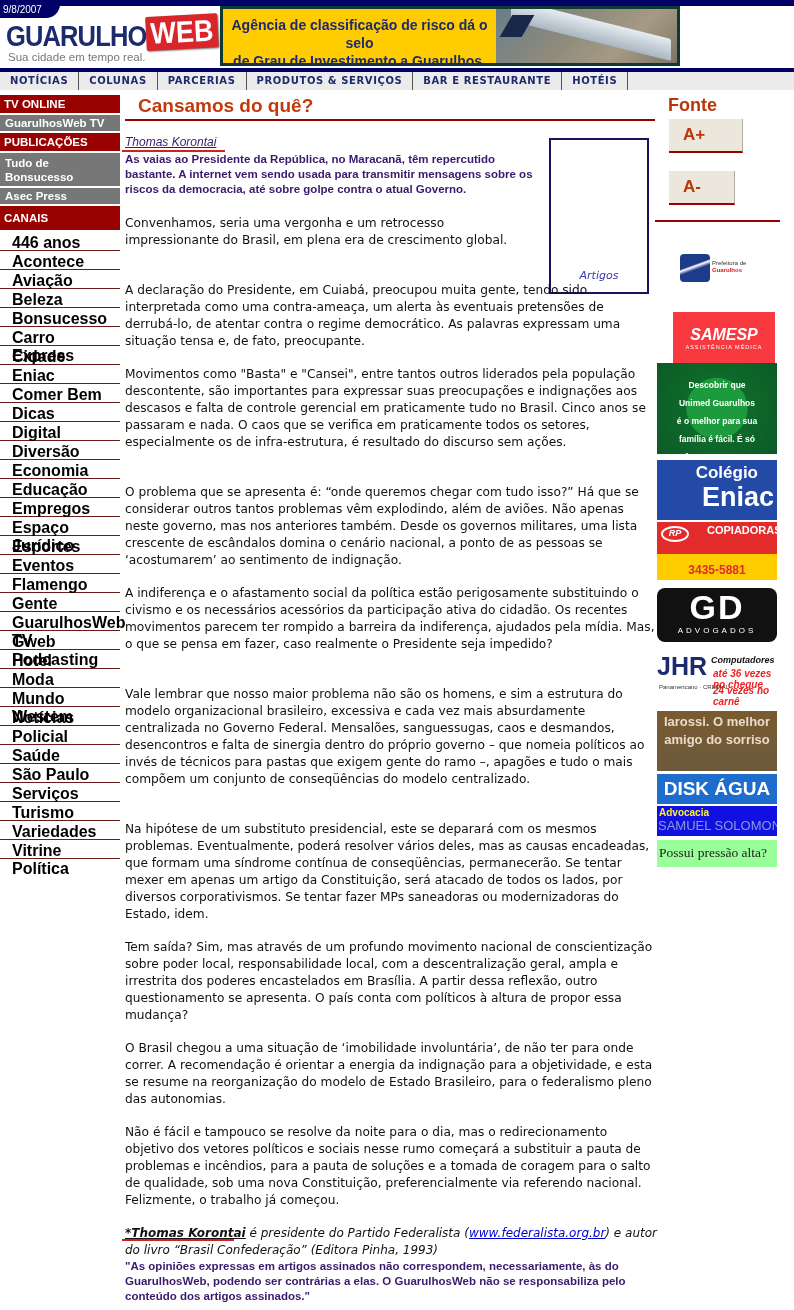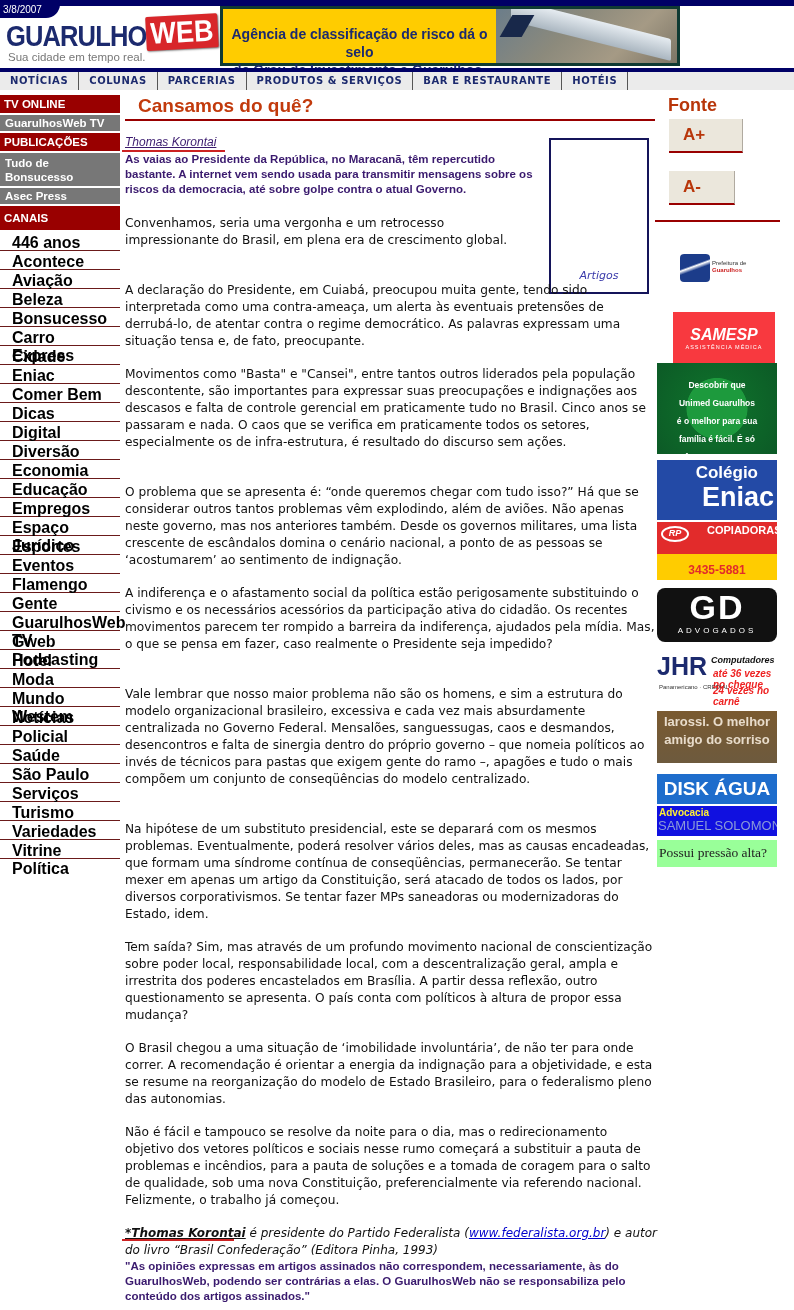--- a/index.html
+++ b/index.html
@@ -7,21 +7,21 @@
 
   
   .topbar { position: absolute; left: 0; top: 0; width: 794px; height: 6px; background: #000066; }
   .date-tab { position: absolute; left: 0; top: 0; width: 60px; height: 18px; background: #000066; border-bottom-right-radius: 14px; color: #fff; font-family: "Liberation Sans", sans-serif; font-size: 10px; padding: 4px 0 0 3px; }
   .logo { position: absolute; left: 4px; top: 18px; width: 212px; height: 46px; }
   .logo .guar { position: absolute; left: 2px; top: 2px; font-family: "Liberation Sans", sans-serif; font-weight: bold; font-size: 29px; color: #1c2a6e; letter-spacing: -1px; transform: scaleX(0.88); transform-origin: left; }
   .logo .web { position: absolute; left: 142px; top: -1px; background: #d8262a; color: #fff; font-family: "Liberation Sans", sans-serif; font-weight: bold; font-size: 30px; padding: 0 5px; transform: rotate(-3deg) scaleX(0.9); transform-origin: left; border-radius: 2px; box-shadow: 1px 1px 2px #777; }
   .logo .tag { position: absolute; left: 4px; top: 33px; font-family: "Liberation Sans", sans-serif; font-size: 11.5px; color: #777; }
 
   .banner { position: absolute; left: 220px; top: 6px; width: 460px; height: 60px; background: #0f3a33; padding: 3px; display: flex; }
-  .banner .yellow { width: 273px; height: 54px; background: #ffcc00; color: #1c2a6e; font-family: "Liberation Sans", sans-serif; font-weight: bold; font-size: 14px; text-align: center; line-height: 18px; padding-top: 16px; }
+  .banner .yellow { width: 273px; height: 54px; background: #ffcc00; color: #1c2a6e; font-family: "Liberation Sans", sans-serif; font-weight: bold; font-size: 14px; text-align: center; line-height: 18px; padding-top: 7px; }
   .banner .plane { flex: 1; height: 54px; background: linear-gradient(135deg, #6b7d8a 0%, #8c8a7c 40%, #a59a85 70%, #7c7566 100%); position: relative; overflow: hidden; }
   .banner .plane .wing { position: absolute; left: 15px; top: 10px; width: 160px; height: 22px; background: linear-gradient(180deg, #e6ecf1, #aab6c0); transform: skewY(14deg); border-radius: 2px; }
   .banner .plane .tip { position: absolute; left: 10px; top: 6px; width: 22px; height: 22px; background: #18284a; transform: skewX(-30deg); }
 
   .navbar-line { position: absolute; left: 0; top: 68px; width: 794px; height: 4px; background: #000066; }
   .navbar { position: absolute; left: 0; top: 72px; width: 794px; height: 18px; background: #ebebeb; display: flex; }
   .navbar .nav-item { font-family: "DejaVu Sans", sans-serif; font-weight: bold; font-size: 10px; color: #1c2a6e; letter-spacing: 0.6px; padding: 3px 10px 0 10px; border-right: 1px solid #555; height: 18px; white-space: nowrap; cursor: pointer; }
 
   
   .sidebar { position: absolute; left: 0; top: 95px; width: 120px; }
@@ -72,32 +72,32 @@
   .ad-rp .logo-rp { position: absolute; left: 4px; top: 4px; width: 28px; height: 16px; border: 2px solid #fff; border-radius: 50%; color: #fff; font-size: 9px; text-align: center; font-style: italic; }
   .ad-gd { top: 493px; height: 54px; background: #111; border-radius: 8px; color: #fff; font-family: "Liberation Sans", sans-serif; text-align: center; }
   .ad-gd .g { font-weight: bold; font-size: 34px; line-height: 38px; letter-spacing: 2px; }
   .ad-gd .a { font-size: 8px; letter-spacing: 3px; }
   .ad-jhr { top: 557px; height: 55px; background: #fff; font-family: "Liberation Sans", sans-serif; }
   .ad-jhr .j { position: absolute; left: 0; top: 0; font-size: 25px; font-weight: bold; color: #1c2a6e; }
   .ad-jhr .c { position: absolute; left: 54px; top: 3px; font-size: 9px; font-weight: bold; font-style: italic; color: #111; }
   .ad-jhr .v1 { position: absolute; left: 56px; top: 16px; font-size: 10px; font-weight: bold; font-style: italic; color: #e22; }
   .ad-jhr .v2 { position: absolute; left: 56px; top: 33px; font-size: 10px; font-weight: bold; font-style: italic; color: #e22; }
   .ad-jhr .s { position: absolute; left: 2px; top: 32px; font-size: 6px; color: #333; }
-  .ad-iarossi { top: 616px; height: 52px; background: linear-gradient(180deg, #7a5a30, #6d5a3e); color: #e8dccb; font-family: "Liberation Sans", sans-serif; font-weight: bold; font-size: 13px; text-align: center; line-height: 18px; padding-top: 2px; }
+  .ad-iarossi { top: 616px; height: 60px; background: linear-gradient(180deg, #7a5a30, #6d5a3e); color: #e8dccb; font-family: "Liberation Sans", sans-serif; font-weight: bold; font-size: 13px; text-align: center; line-height: 18px; padding-top: 2px; }
   .ad-disk { top: 679px; height: 30px; background: #1e6dcc; color: #ffffff; font-family: "Liberation Sans", sans-serif; font-weight: bold; font-size: 19px; text-align: center; padding-top: 4px; }
   .ad-adv { top: 711px; height: 30px; background: #1010e0; font-family: "Liberation Sans", sans-serif; }
   .ad-adv .a1 { color: #ffee33; font-weight: bold; font-size: 10px; padding: 1px 0 0 2px; }
   .ad-adv .a2 { color: #8a9ad8; font-size: 13px; padding-left: 1px; white-space: nowrap; }
   .ad-press { top: 745px; height: 27px; background: #99ff99; font-family: "Liberation Serif", serif; font-size: 13.5px; color: #222; padding: 5px 0 0 2px; }
 </style>
 </head>
 <body>
 
 <div class="topbar"></div>
-<div class="date-tab">3/8/2007</div>
+<div class="date-tab">9/8/2007</div>
 <div class="logo">
   <span class="guar">GUARULHOS</span>
   <span class="web">WEB</span>
   <span class="tag">Sua cidade em tempo real.</span>
 </div>
 <div class="banner">
   <div class="yellow">
     <div>Agência de classificação de risco dá o selo</div>
     <div>de Grau de Investimento a Guarulhos.</div>
   </div>

